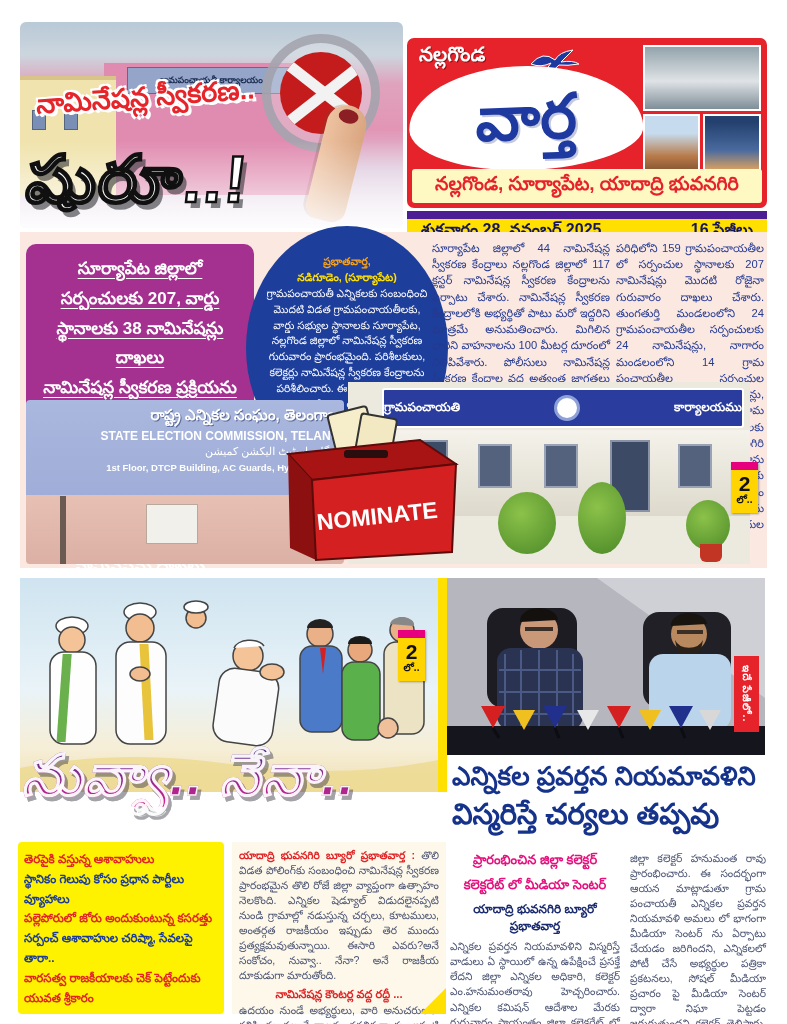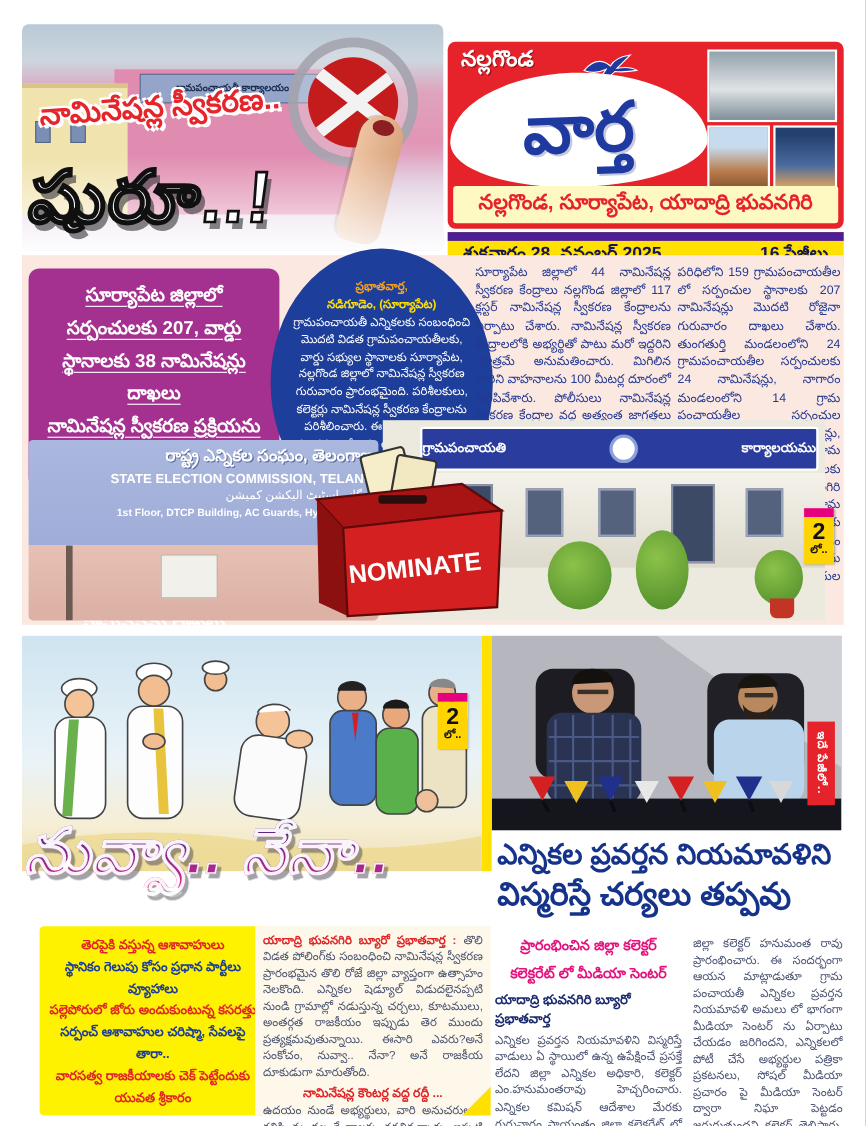--- a/index.html
+++ b/index.html
@@ -94,41 +94,41 @@
   
   .cartoon { position:absolute; left:20px; top:578px; width:418px; height:214px; overflow:hidden;
     background:linear-gradient(180deg,#cfe4f0 0%,#e9f3f8 52%,#f6eed6 80%,#eedfb2 100%); }
   .badge-2 { left:398px; top:630px; position:absolute; }
   .yellow-strip { position:absolute; left:438px; top:578px; width:9px; height:214px; background:#ffe000; }
   .headline-2 { position:absolute; left:22px; top:742px; width:424px; white-space:nowrap; }
   .headline-2 span { font-size:57px; font-weight:900; font-style:italic; letter-spacing:1px;
     background:linear-gradient(180deg,#46257f 0%,#8e2a8e 55%,#d81f8e 100%);
     -webkit-background-clip:text; background-clip:text; -webkit-text-fill-color:transparent; color:#8e2a8e;
     -webkit-text-stroke:1.5px rgba(255,255,255,.95); filter:drop-shadow(3px 4px 0 rgba(70,70,80,.5)); }
-  .yellow-box { position:absolute; left:36px; top:842px; width:206px; height:172px; background:#fff200; border-radius:4px;
-    padding:8px 6px; text-align:center; font-weight:bold; font-size:11.8px; line-height:1.68; }
+  .yellow-box { position:absolute; left:18px; top:842px; width:206px; height:172px; background:#fff200; border-radius:4px;
+    padding:8px 6px; text-align:left; font-weight:bold; font-size:11.8px; line-height:1.68; }
   .yellow-box .red { color:#e12426; } .yellow-box .blue { color:#1c3c9a; }
   .mid-story { position:absolute; left:232px; top:842px; width:214px; height:172px; background:#fdf8ea; padding:6px 7px;
     font-size:10.6px; line-height:1.42; color:#4a5372; text-align:justify; }
   .mid-story::after { content:""; position:absolute; right:0; bottom:0; border-style:solid; border-width:0 0 26px 26px;
     border-color:transparent transparent #ffe000 transparent; }
   .mid-byline { color:#e12426; font-weight:bold; }
   .mid-subhead { color:#e12426; font-weight:bold; text-align:center; margin-top:4px; font-size:11.2px; }
 
   
   .press-photo { position:absolute; left:447px; top:578px; width:318px; height:177px; overflow:hidden; background:#b2b2ba; }
   .badge-red { position:absolute; left:734px; top:656px; width:25px; height:76px; background:#e6232b; color:#fff;
     writing-mode:vertical-rl; display:flex; align-items:center; justify-content:center; font-size:10.5px; font-weight:bold; letter-spacing:1px; }
   .headline-3 { position:absolute; left:452px; top:758px; width:314px; color:#16338c; font-weight:bold; line-height:1.4; }
   .headline-3 .h3a { font-size:26px; }
   .headline-3 .h3b { font-size:29px; }
   .story3 { position:absolute; left:450px; top:848px; width:316px; display:flex; gap:10px; }
   .s3-left { width:170px; }
   .s3-sub { color:#e5127e; font-weight:bold; font-size:13px; text-align:center; line-height:1.9; }
-  .s3-byline { color:#1a2a6e; font-weight:bold; font-size:12px; margin-top:5px; }
+  .s3-byline { color:#1a2a6e; font-weight:bold; font-size:12px; margin-top:5px;text-align:center; }
   .s3-body { font-size:10.6px; line-height:1.42; color:#4a5372; text-align:justify; margin-top:3px; }
   .s3-right { flex:1; }
 </style>
 </head>
 <body>
 
 <div class="page">
 
   <div class="lead-photo">
     <div class="bldg-main"></div>

